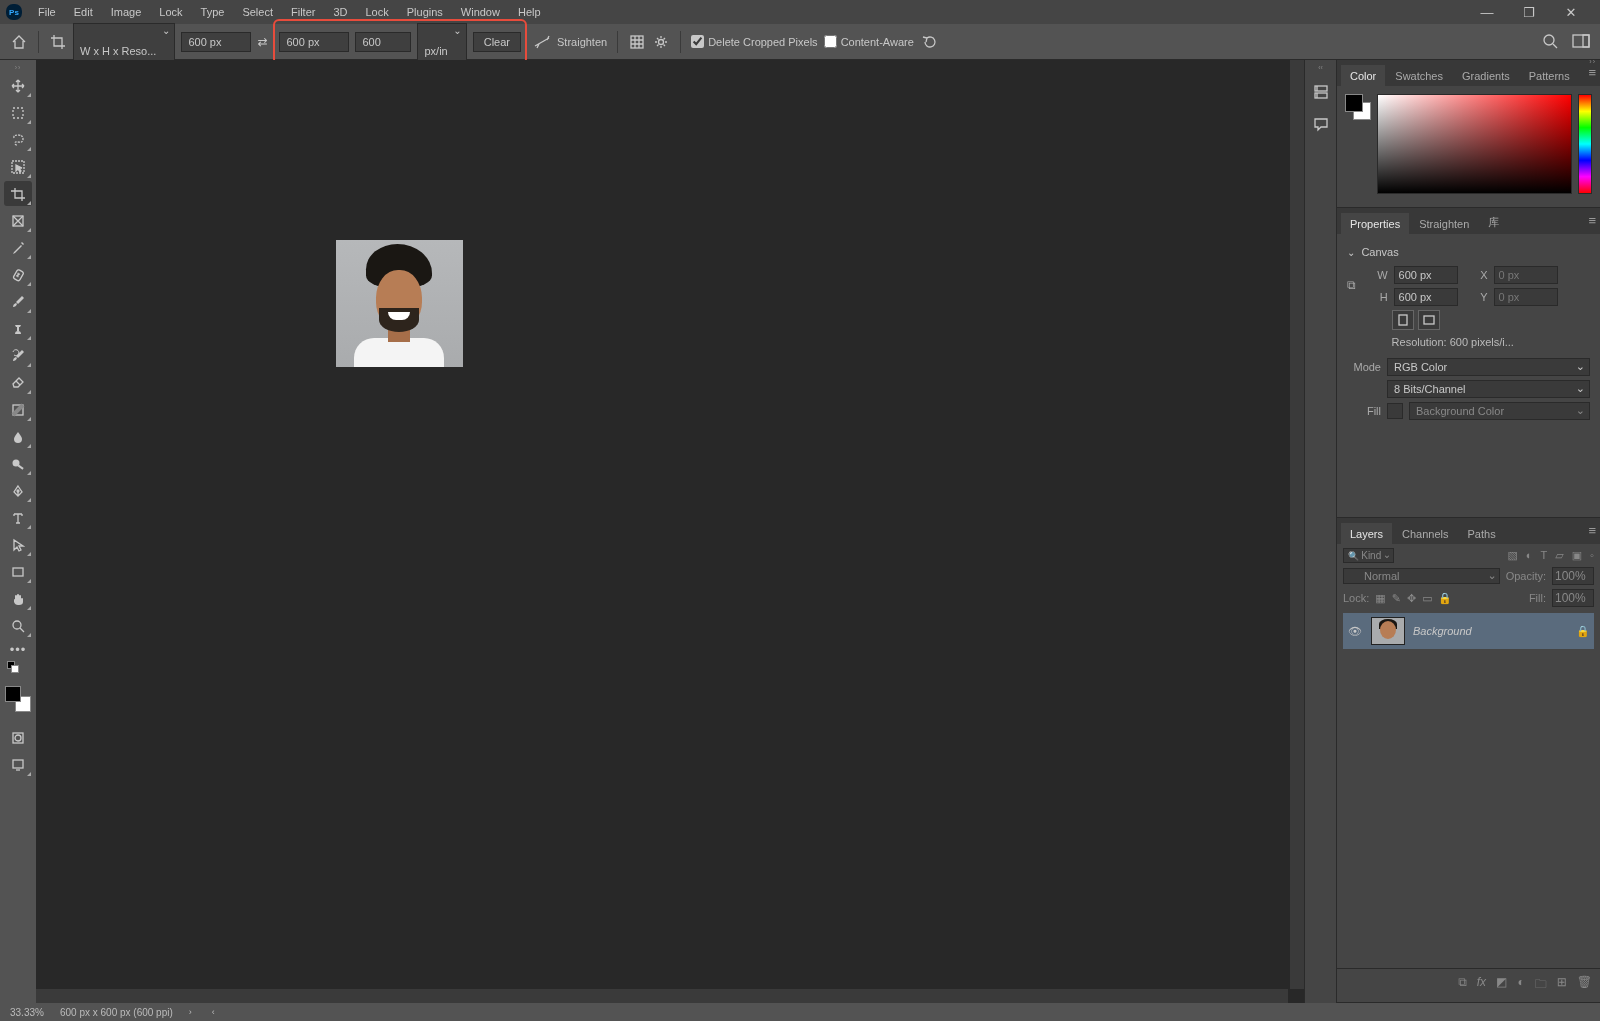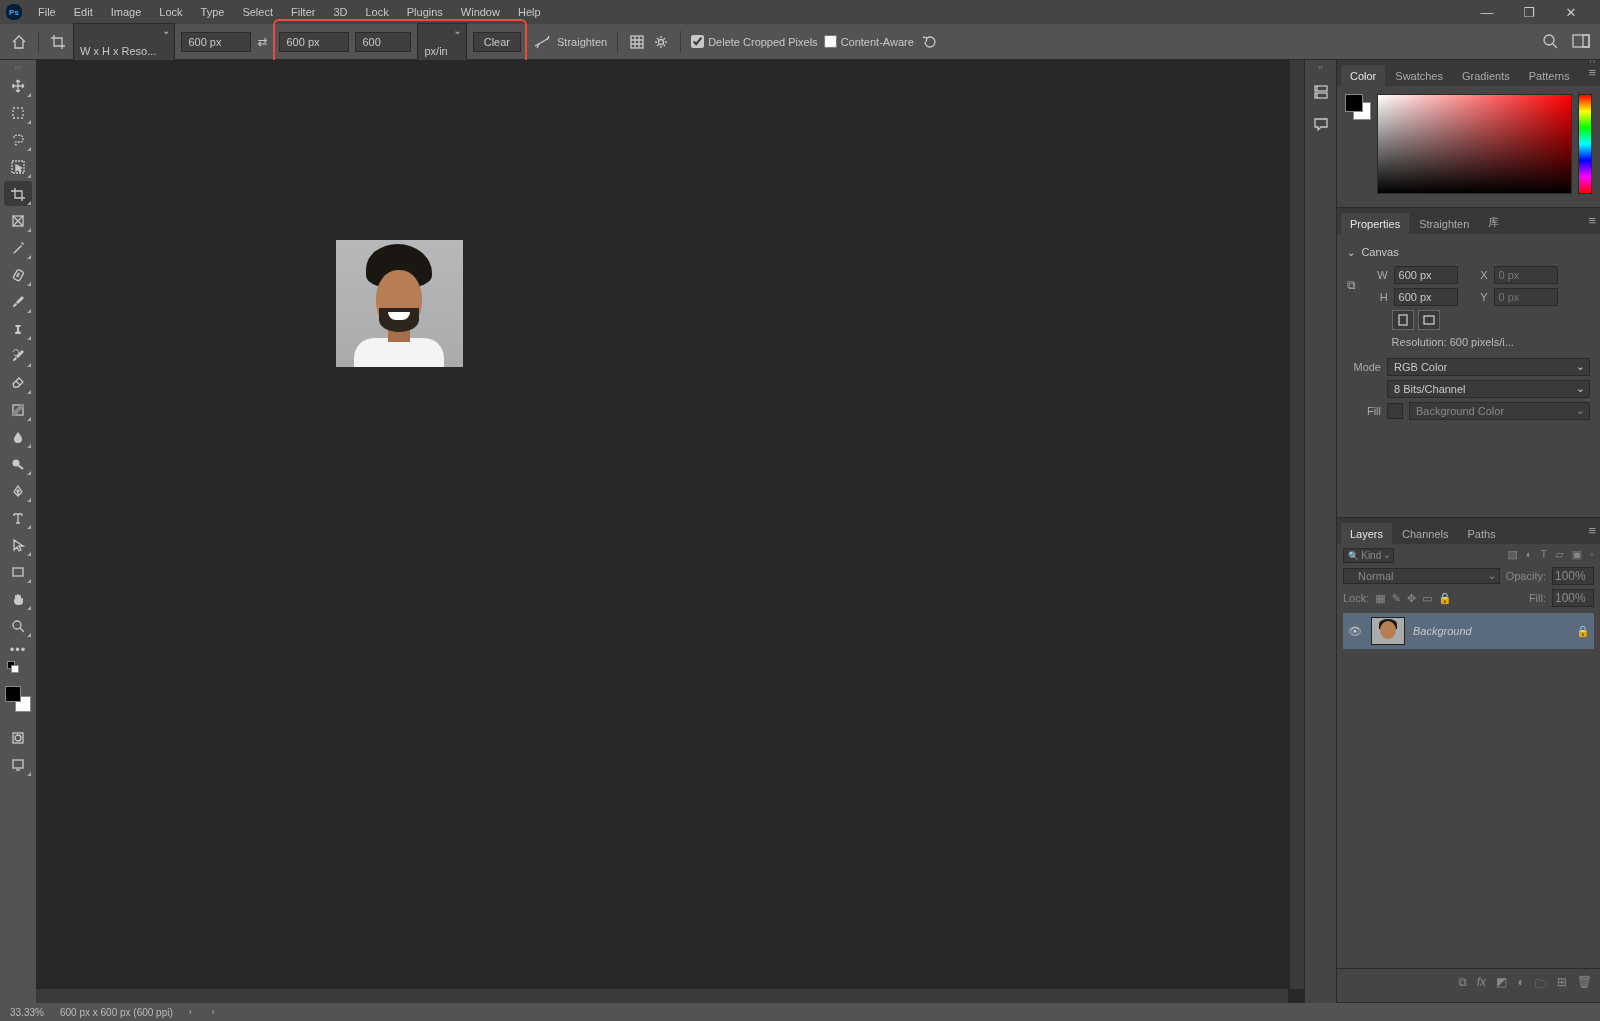--- a/index.html
+++ b/index.html
@@ -93,27 +93,27 @@
 .link-icon { font-size:12px; color:#aaa; margin-right:4px; }
 .orient-btns { display:flex; gap:4px; margin:4px 0 4px 18px; }
 .orient { width:22px; height:20px; border:1px solid #666; display:flex; align-items:center; justify-content:center; background:#3a3a3a; }
 .mode-row { display:flex; align-items:center; gap:6px; margin:4px 0; }
 .mode-row .mlbl { width:34px; text-align:right; color:#aaa; }
 .mode-sel { flex:1; background:#3a3a3a; border:1px solid #2a2a2a; padding:2px 16px 2px 6px; position:relative; }
 .mode-sel::after { content:"⌄"; position:absolute; right:4px; top:1px; }
 
 
 .layers-body { padding:4px 6px 6px; font-size:11px; }
-.ly-filter-row { display:flex; align-items:flex-start; gap:6px; margin-bottom:4px; }
+.ly-filter-row { display:flex; align-items:center; gap:6px; margin-bottom:4px; }
 .ly-kind { flex:0 0 auto; background:#3a3a3a; border:1px solid #2a2a2a; padding:1px 12px 1px 4px; position:relative; color:#888; font-size:10px; }
 .ly-kind::before { content:"🔍"; font-size:9px; margin-right:2px; }
 .ly-kind::after { content:"⌄"; position:absolute; right:2px; top:0; }
 .ly-filter-icons { display:flex; gap:8px; margin-left:auto; color:#888; }
 .ly-blend-row { display:flex; align-items:center; gap:6px; margin-bottom:4px; }
-.ly-blend { flex:1; background:#3a3a3a; border:1px solid #2a2a2a; padding:1px 12px 1px 14px; position:relative; color:#888; }
+.ly-blend { flex:1; background:#3a3a3a; border:1px solid #2a2a2a; padding:1px 12px 1px 20px; position:relative; color:#888; }
 .ly-blend::after { content:"⌄"; position:absolute; right:2px; top:0; }
 .ly-pct { width:42px; background:#3a3a3a; border:1px solid #2a2a2a; padding:1px 2px; color:#888; font-size:12px; }
 .ly-lock-row { display:flex; align-items:center; gap:6px; margin-bottom:6px; color:#888; }
 .ly-lock-row .licons { display:flex; gap:6px; }
 .ly-layer { display:flex; align-items:center; gap:8px; background:#5a6b7d; padding:4px; }
 .ly-eye { width:16px; text-align:center; }
 .ly-thumb { width:34px; height:28px; background:#a9abad; border:1px solid #222; position:relative; overflow:hidden; }
 .ly-thumb .mini-face{ position:absolute; left:8px; top:3px; width:16px; height:18px; background:#b77d55; border-radius:50%; }
 .ly-thumb .mini-hair{ position:absolute; left:7px; top:1px; width:18px; height:10px; background:#1a1713; border-radius:50% 50% 0 0; }
 .ly-name { font-style:italic; }

